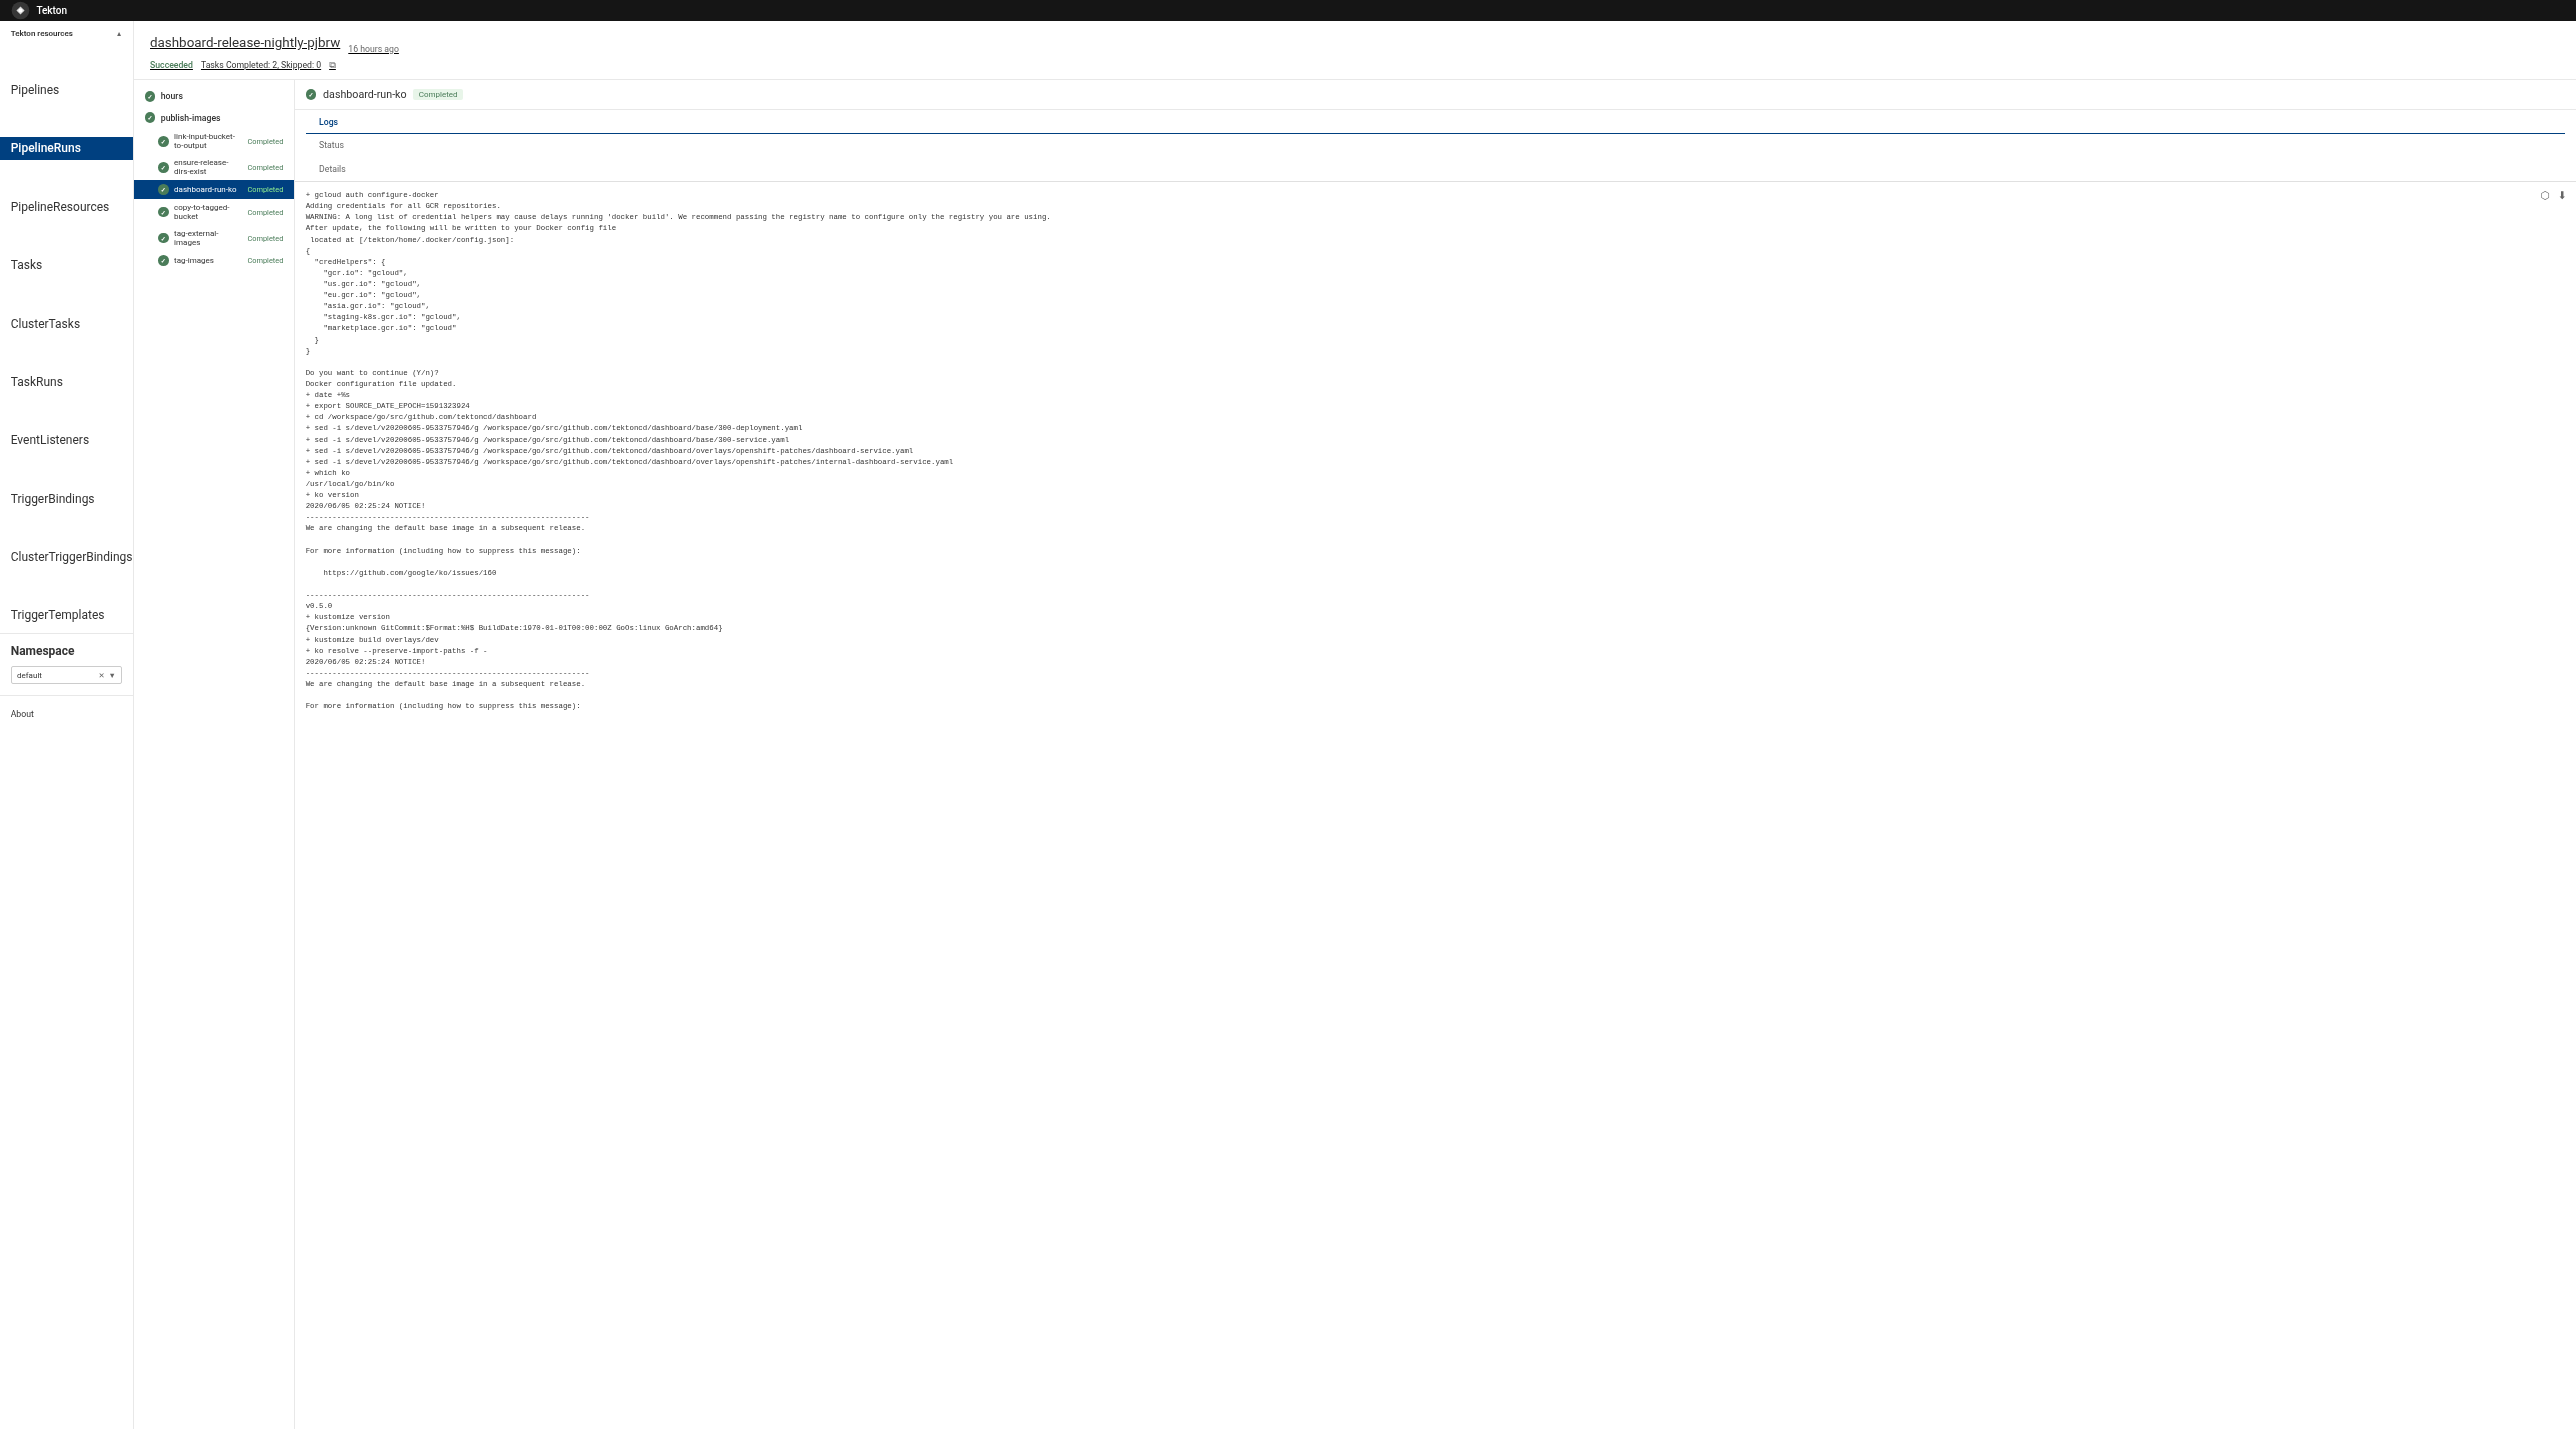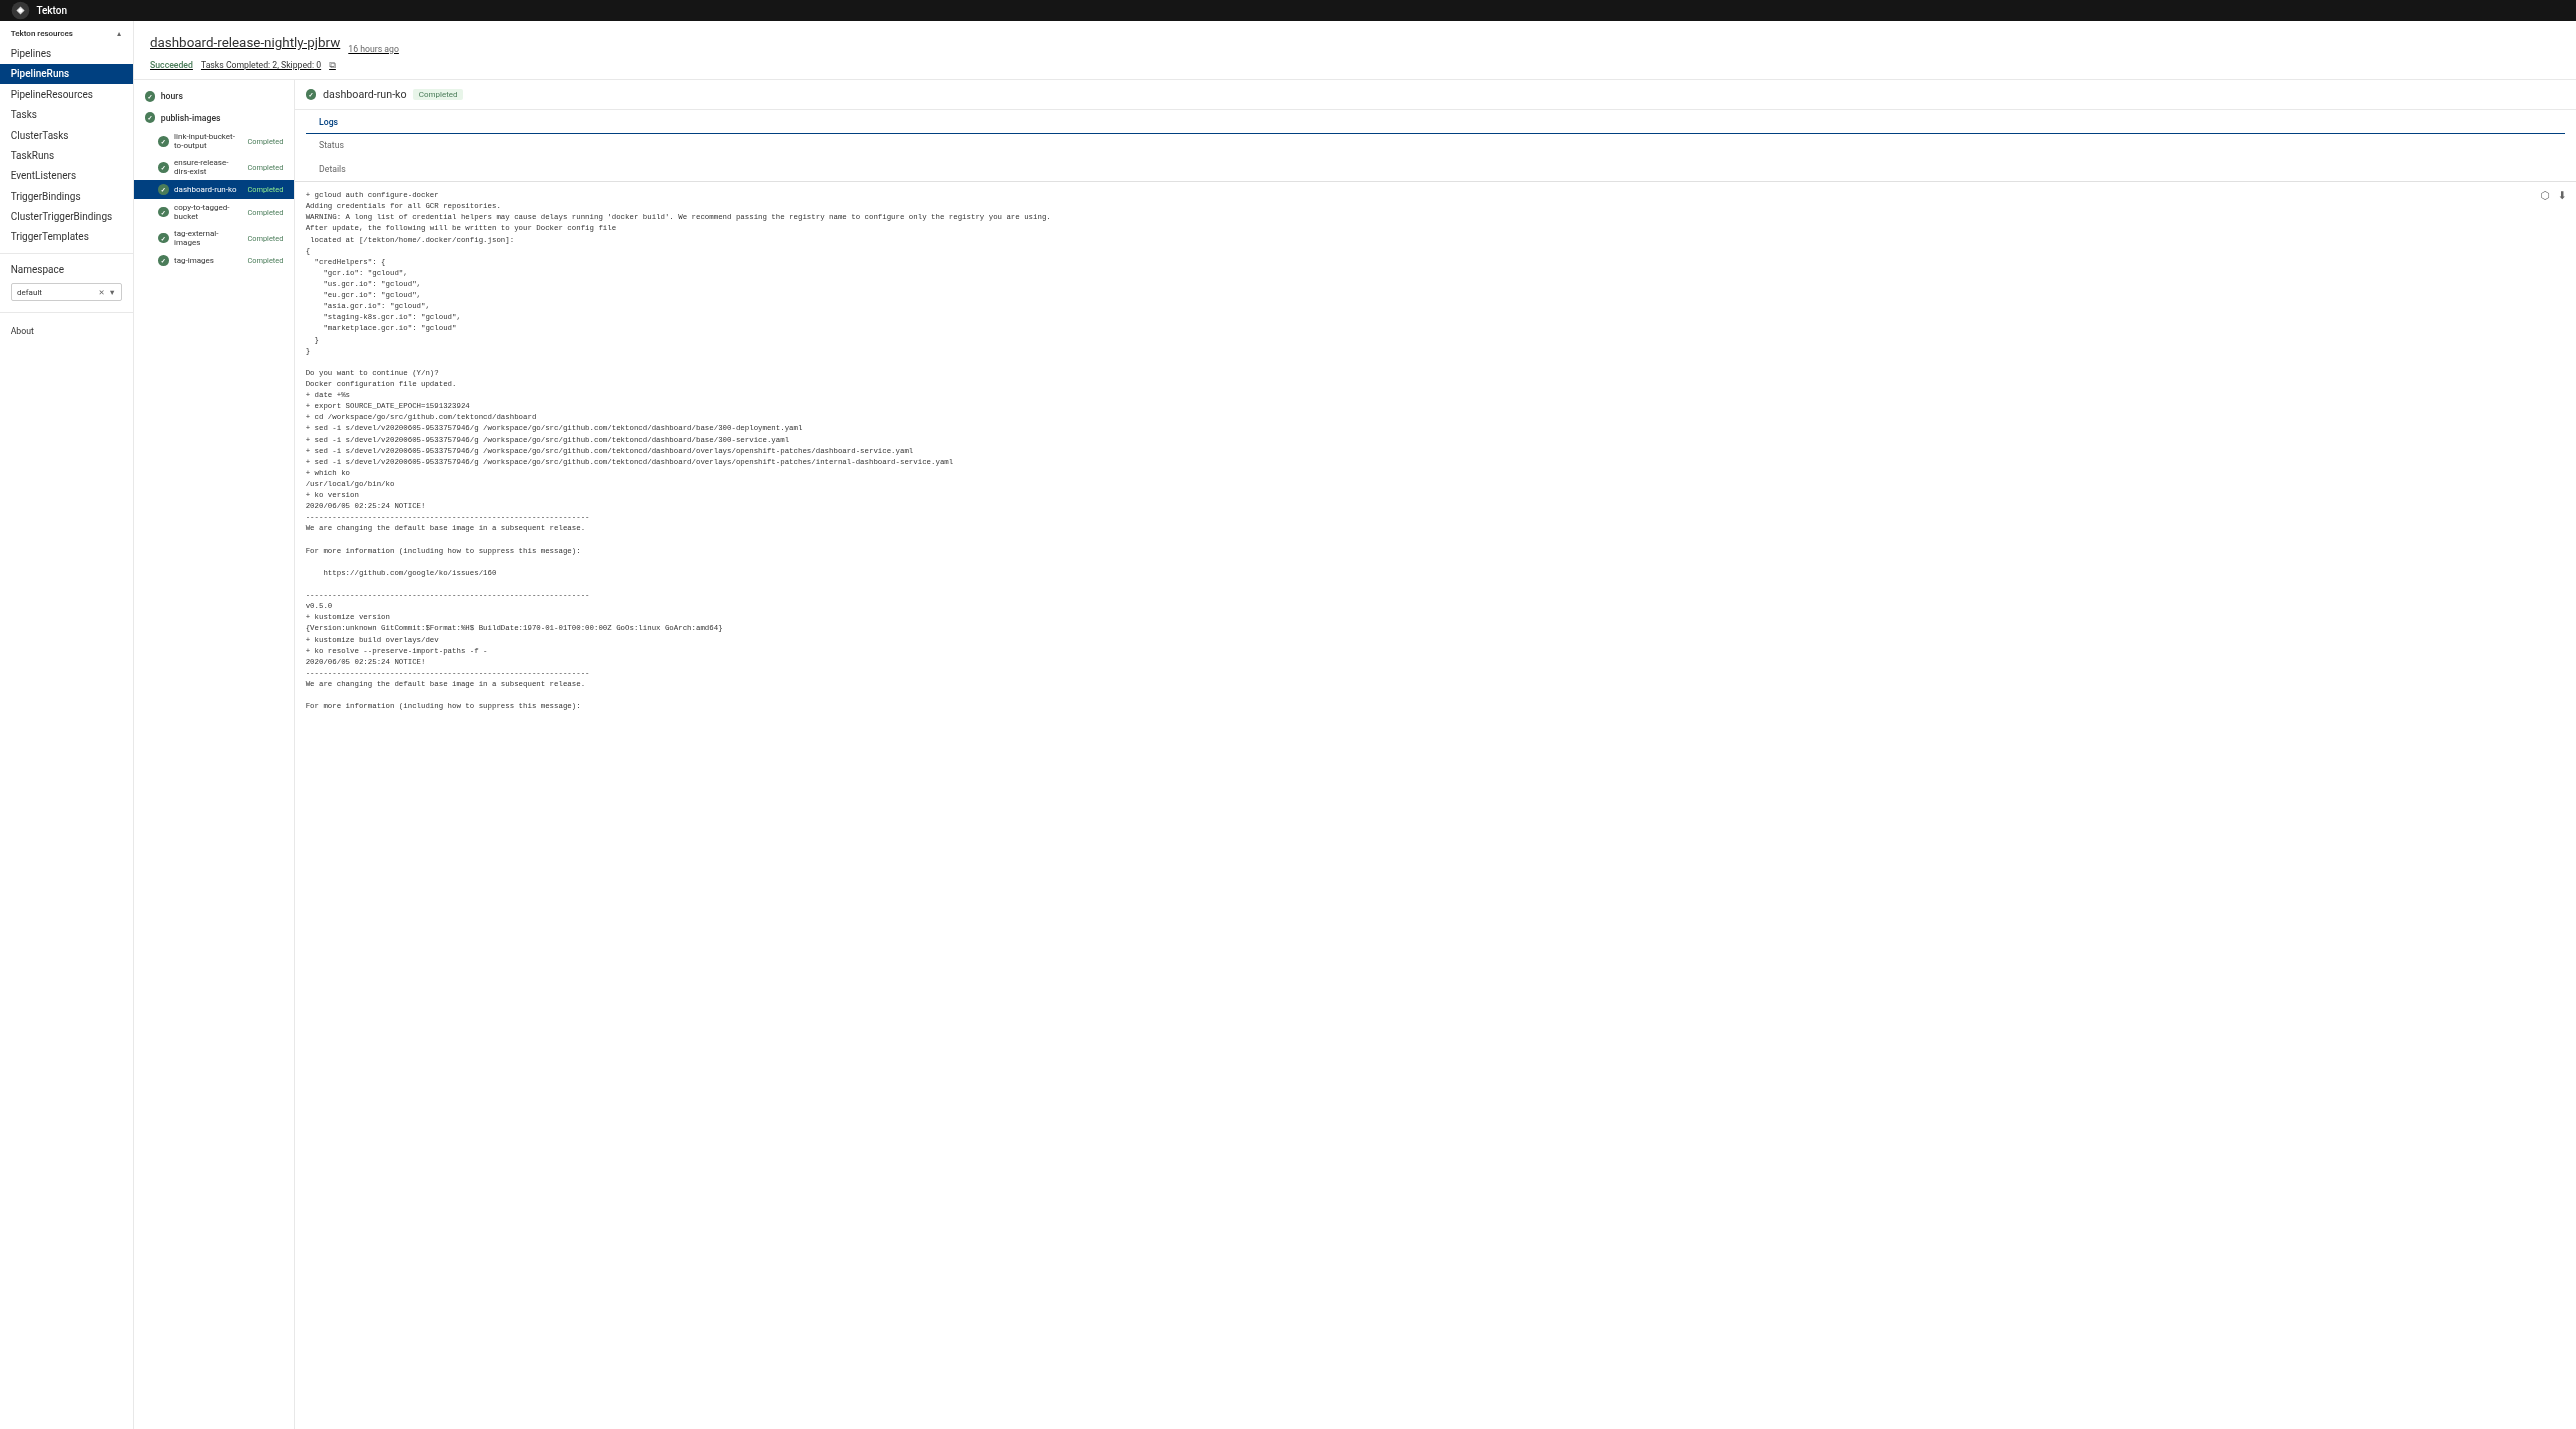--- a/index.html
+++ b/index.html
@@ -51,39 +51,40 @@
       font-size: 8px;
       font-weight: 600;
       color: #333;
     }
     .sidebar-chevron {
       font-size: 6.7px;
       color: #666;
     }
     .sidebar-item {
       padding: 4.7px 10.7px;
-      font-size: 10px;
+      font-size: 12px;
       color: #333;
       cursor: pointer;
       display: block;
+      margin-top: 35px;
     }
     .sidebar-item.active {
       background: #004080;
       color: #fff;
       font-weight: 500;
     }
     .sidebar-divider {
       border: none;
       border-top: 0.7px solid #e8e8e8;
       margin: 5.4px 0;
     }
     .sidebar-namespace {
       padding: 5.4px 10.7px;
-      font-size: 10px;
-      font-weight: 400;
+      font-size: 12px;
+      font-weight: 700;
       color: #333;
     }
     .namespace-select {
       margin: 2.7px 10.7px 5.4px 10.7px;
       border: 0.7px solid #ccc;
       border-radius: 2px;
       padding: 3.4px 5.4px;
       font-size: 8px;
       display: flex;
       align-items: center;

